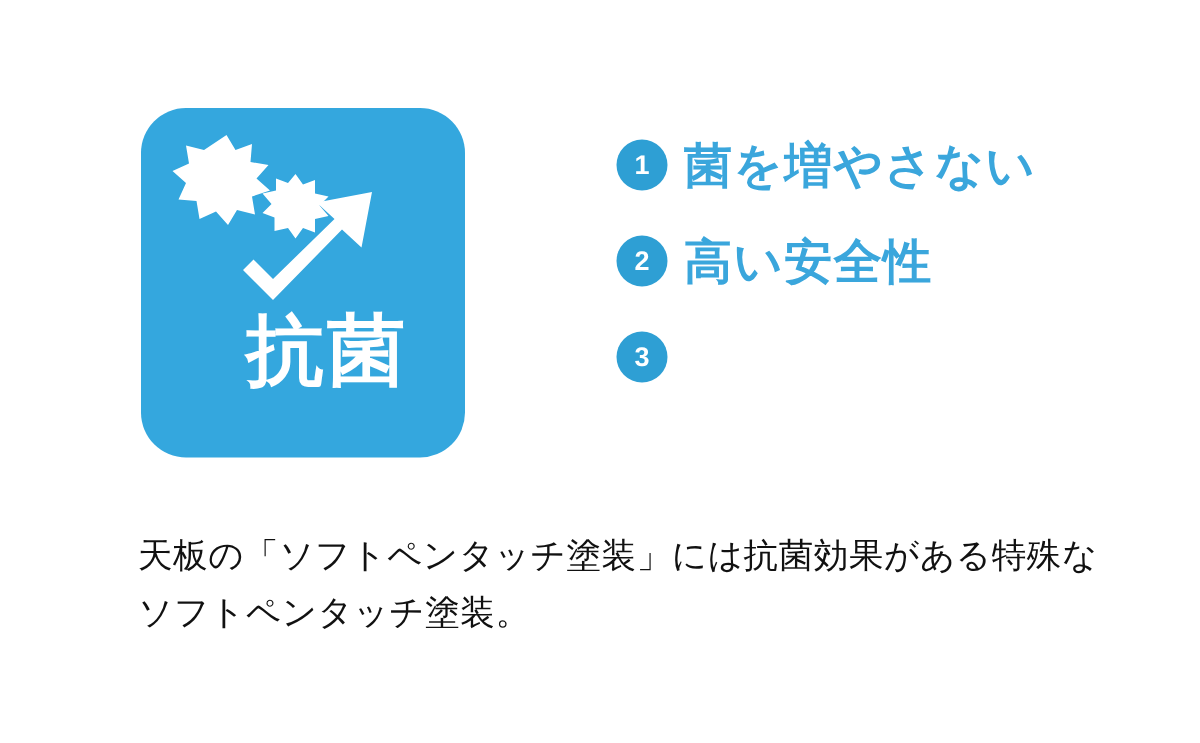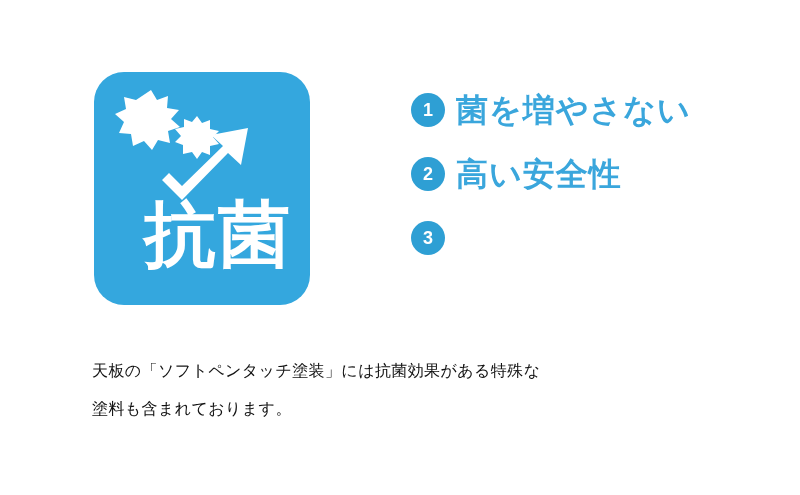--- a/index.html
+++ b/index.html
@@ -56,21 +56,21 @@
     height: 125px;
   }
 
   .badge-label {
     position: absolute;
     left: 0;
     top: 120px;
     width: 248px;
     text-align: center;
     color: #ffffff;
-    font-size: 72px;
+    font-size: 52px;
     line-height: 84px;
     font-weight: bold;
     letter-spacing: 2px;
     font-family: "DejaVu Sans", "Liberation Sans", sans-serif;
     white-space: nowrap;
   }
 
   
   .feature-list {
     position: absolute;
@@ -115,21 +115,21 @@
     font-family: "DejaVu Sans", "Liberation Sans", sans-serif;
   }
 
   
   .caption {
     position: absolute;
     left: 92px;
     top: 352px;
     width: 660px;
     color: #111111;
-    font-size: 16px;
+    font-size: 23px;
     line-height: 38px;
     letter-spacing: 0.4px;
     font-family: "DejaVu Sans", "Liberation Sans", sans-serif;
   }
   .caption-line {
     display: block;
     white-space: nowrap;
   }
 </style>
 </head>
@@ -169,16 +169,16 @@
 
       <div class="feature-item">
         <span class="feature-num">3</span>
       </div>
 
     </div>
   </div>
 
   <div class="caption">
     <span class="caption-line">天板の「ソフトペンタッチ塗装」には抗菌効果がある特殊な</span>
-    <span class="caption-line">塗料も含まれております。</span>
+    <span class="caption-line">ソフトペンタッチ塗装。</span>
   </div>
 
 </div>
 
 </body></html>

